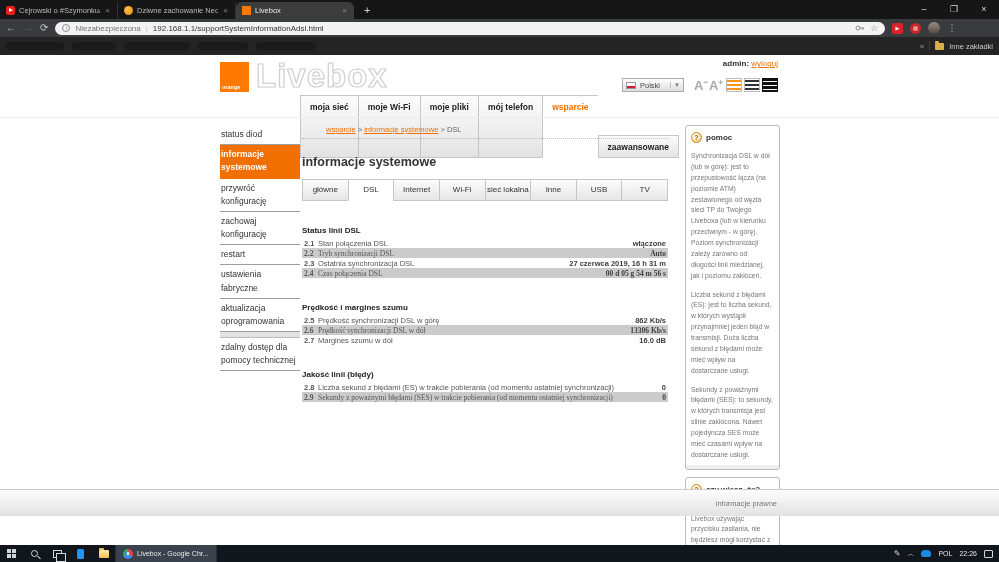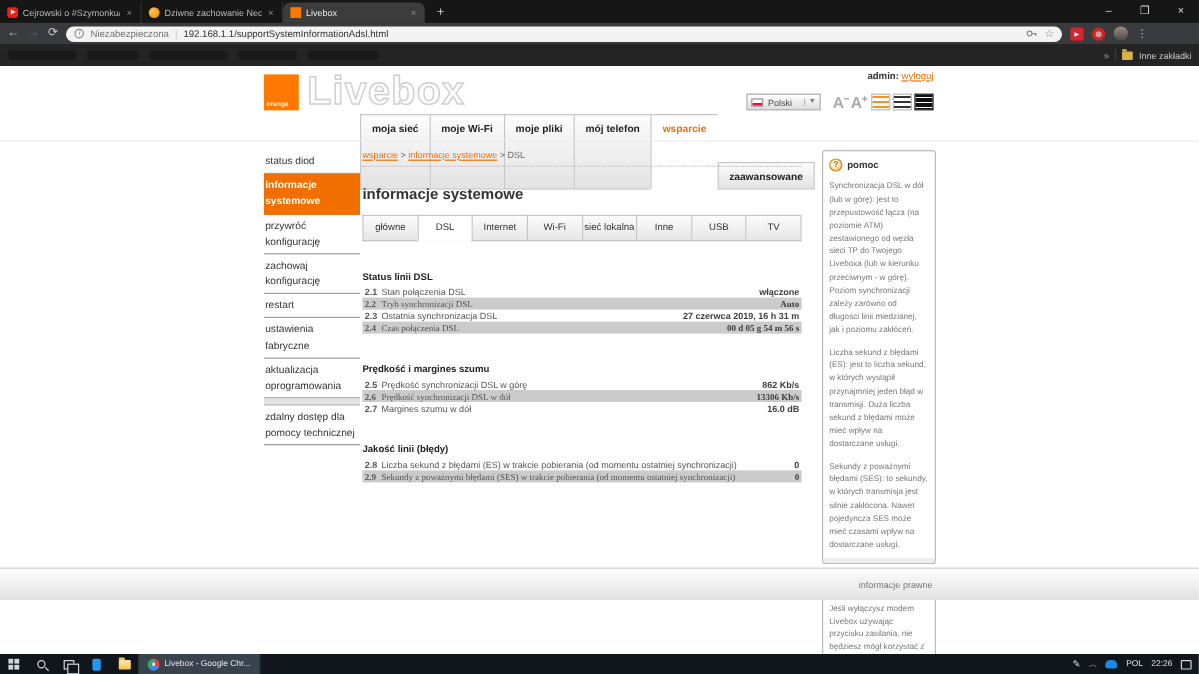--- a/index.html
+++ b/index.html
@@ -75,21 +75,21 @@
   #headrule { left:0; top:62px; width:999px; border-top:1px solid #ececec; }
 
   
   #sidebar { left:220px; top:70px; width:80px; }
   .side-item { font-size:8.5px; color:#333; padding:3px 1px; border-bottom:1px solid #9e9e9e; line-height:1.55; cursor:pointer; }
   .side-item.active { background:#f16e00; color:#fff; font-weight:bold; border-bottom:1px solid #f16e00; }
   .side-gap { height:6px; background:#e2e2e2; border-bottom:1px solid #bdbdbd; }
 
   
   #main { left:302px; top:70px; width:366px; }
-  #breadcrumb { font-size:7.5px; color:#666; }
+  #breadcrumb { font-size:7.5px; color:#666;padding-left:24px; }
   #breadcrumb a { color:#f16e00; text-decoration:underline; cursor:pointer; }
   #bc-rule { border-top:1px dotted #bbb; margin-top:4px; }
   #page-title { font-size:12.5px; font-weight:bold; color:#333; margin-top:16px; }
   #ctabs { display:flex; margin-top:10px; border-bottom:1px solid #c6c6c6; align-items:flex-end; }
   .ctab { flex:1; min-height:22px; font-size:8px; color:#333; background:linear-gradient(#fcfcfc,#e6e6e6); border:1px solid #c6c6c6; border-right:none; display:flex; align-items:center; justify-content:center; text-align:center; padding:2px 1px; margin-bottom:-1px; cursor:pointer; line-height:1.2; }
   .ctab:last-child { border-right:1px solid #c6c6c6; }
   .ctab.active { background:#fff; border-bottom:1px solid #fff; }
 
   .sect-head { font-size:8px; font-weight:bold; color:#222; margin:25px 0 3px; }
   .trow { display:flex; align-items:center; font-size:7.5px; color:#555; min-height:10px; padding:0 2px; }
@@ -100,21 +100,21 @@
 
   
   #helpcol { left:685px; top:70px; width:95px; }
   .helpbox { border:1px solid #bbb; border-radius:3px; padding:6px 5px 4px; margin-bottom:7px; background:#fff; }
   .helpbox .htitle { display:flex; align-items:center; gap:4px; font-size:8px; font-weight:bold; color:#333; }
   .q-ic { width:11px; height:11px; border-radius:50%; background:radial-gradient(circle at 40% 35%, #fff4e0 35%, #f0a42c); border:1px solid #cf8a1c; color:#a8650a; font-size:7px; font-weight:bold; display:flex; align-items:center; justify-content:center; flex:0 0 auto; }
   .helpbox p { font-size:6.8px; color:#777; line-height:1.6; margin:8px 0 2px; }
   .helpbox .hfoot { height:4px; background:#eee; margin:4px -5px -4px; border-radius:0 0 3px 3px; }
 
   
-  #footer { left:0; top:418px; width:999px; height:27px; border-top:1px solid #ccc; background:linear-gradient(#fdfdfd,#e2e2e2); }
+  #footer { left:0; top:434px; width:999px; height:27px; border-top:1px solid #ccc; background:linear-gradient(#fdfdfd,#e2e2e2); }
   #legal { position:absolute; right:222px; top:9px; font-size:7.5px; color:#777; cursor:pointer; }
 
   
   #taskbar { position:absolute; left:0; bottom:0; width:999px; height:17px; background:#11151c; display:flex; align-items:center; }
   .tb-ic { width:23px; height:17px; display:flex; align-items:center; justify-content:center; cursor:pointer; }
   .win-ic { width:9px; height:9px; display:grid; grid-template-columns:4px 4px; grid-template-rows:4px 4px; gap:1px; }
   .win-ic i { background:#cfd8dc; }
   .search-ic { width:7px; height:7px; border:1.3px solid #cfd8dc; border-radius:50%; position:relative; }
   .search-ic::after { content:""; position:absolute; width:4px; height:1.3px; background:#cfd8dc; transform:rotate(45deg); left:5px; top:6px; }
   .tview-ic { width:9px; height:8px; border:1px solid #cfd8dc; position:relative; background:transparent; }

